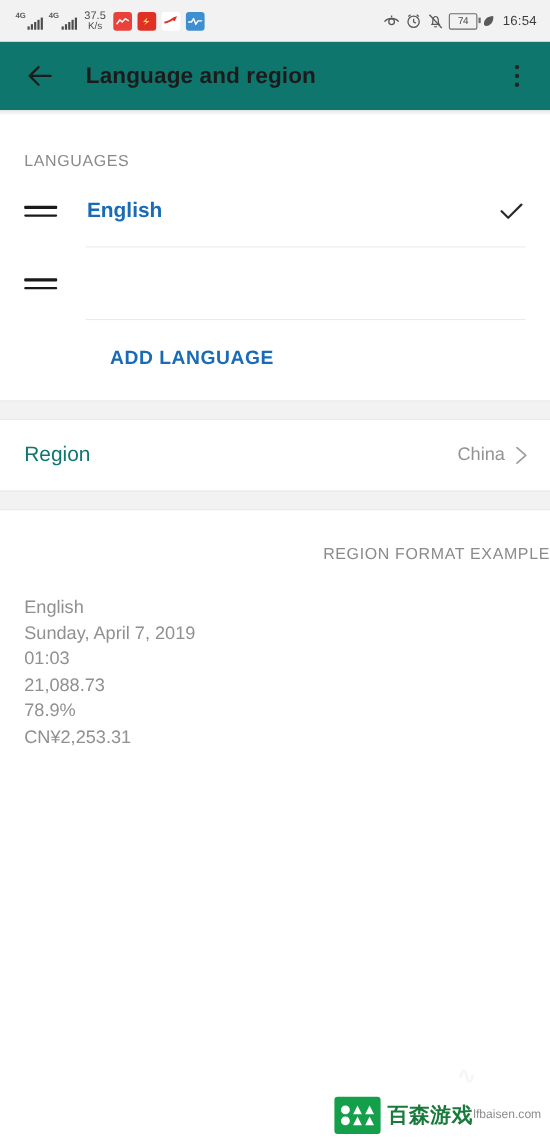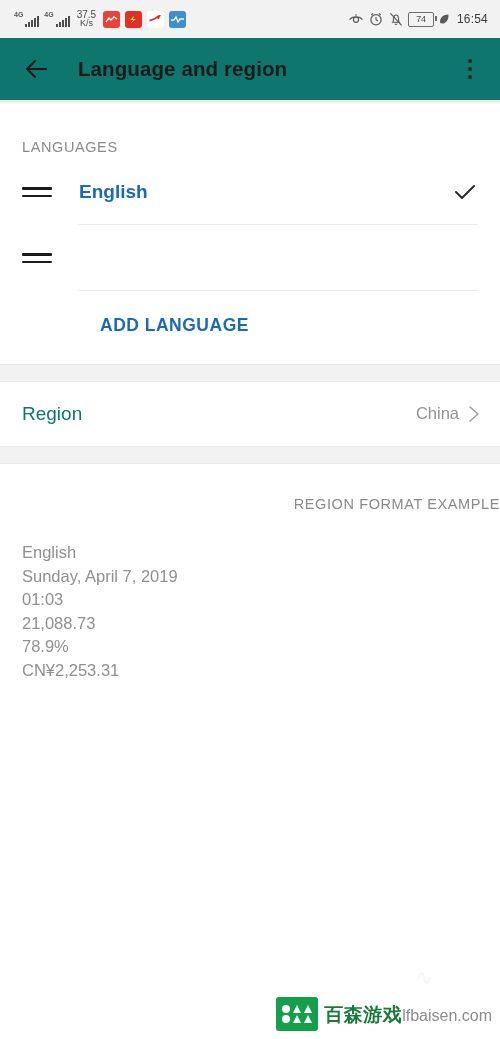--- a/index.html
+++ b/index.html
@@ -375,21 +375,21 @@
     flex-direction: row;
     line-height: 1;
   }
   .wm-cn {
     font-size: 19px;
     font-weight: bold;
     color: #1a7a3c;
     letter-spacing: 0.5px;
   }
   .wm-url {
-    font-size: 16px;
+    font-size: 11px;
     color: #8c8c8c;
     margin-top: 3px;
   }
 </style>
 </head>
 <body>
 
 <div class="status-bar">
   <div class="status-left">
 

